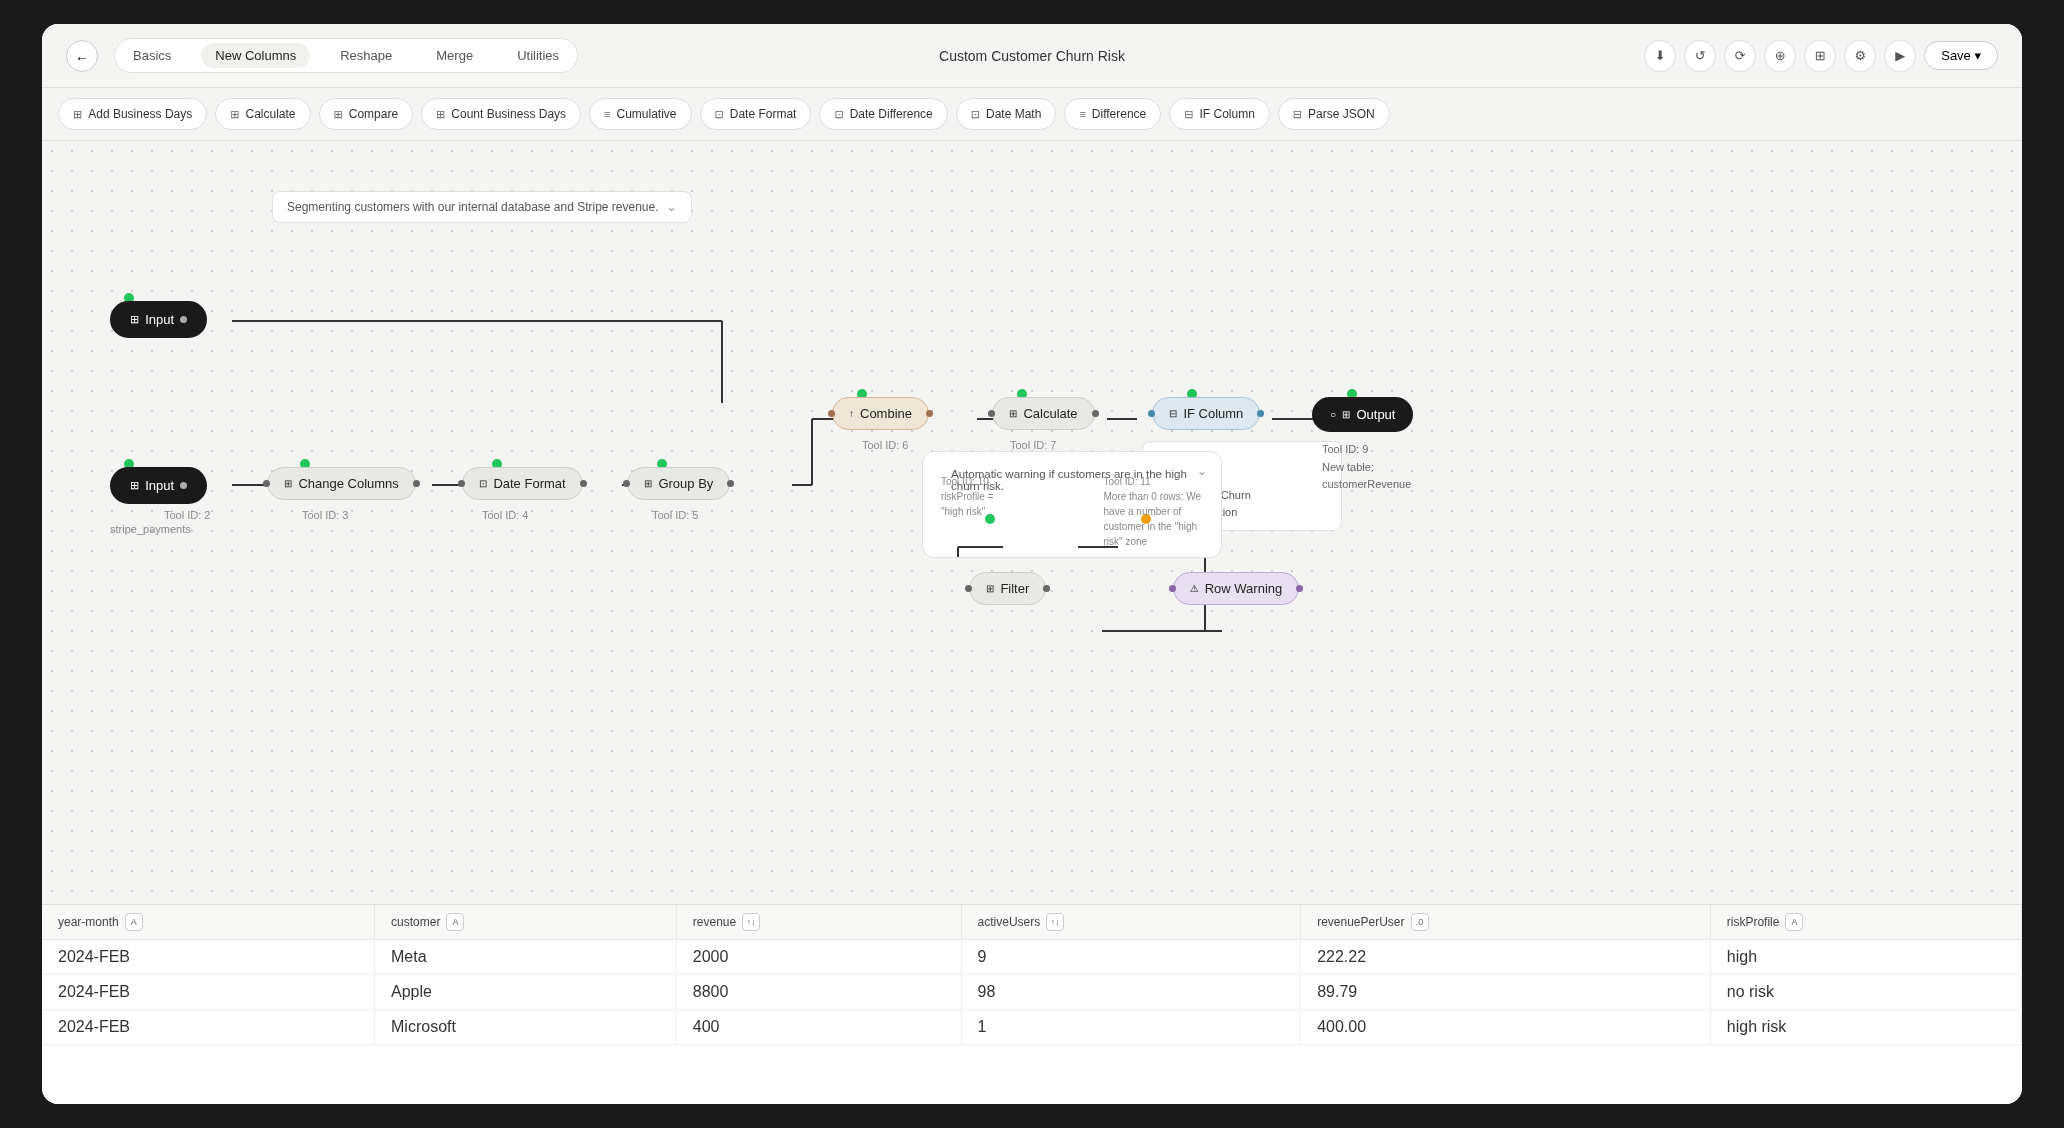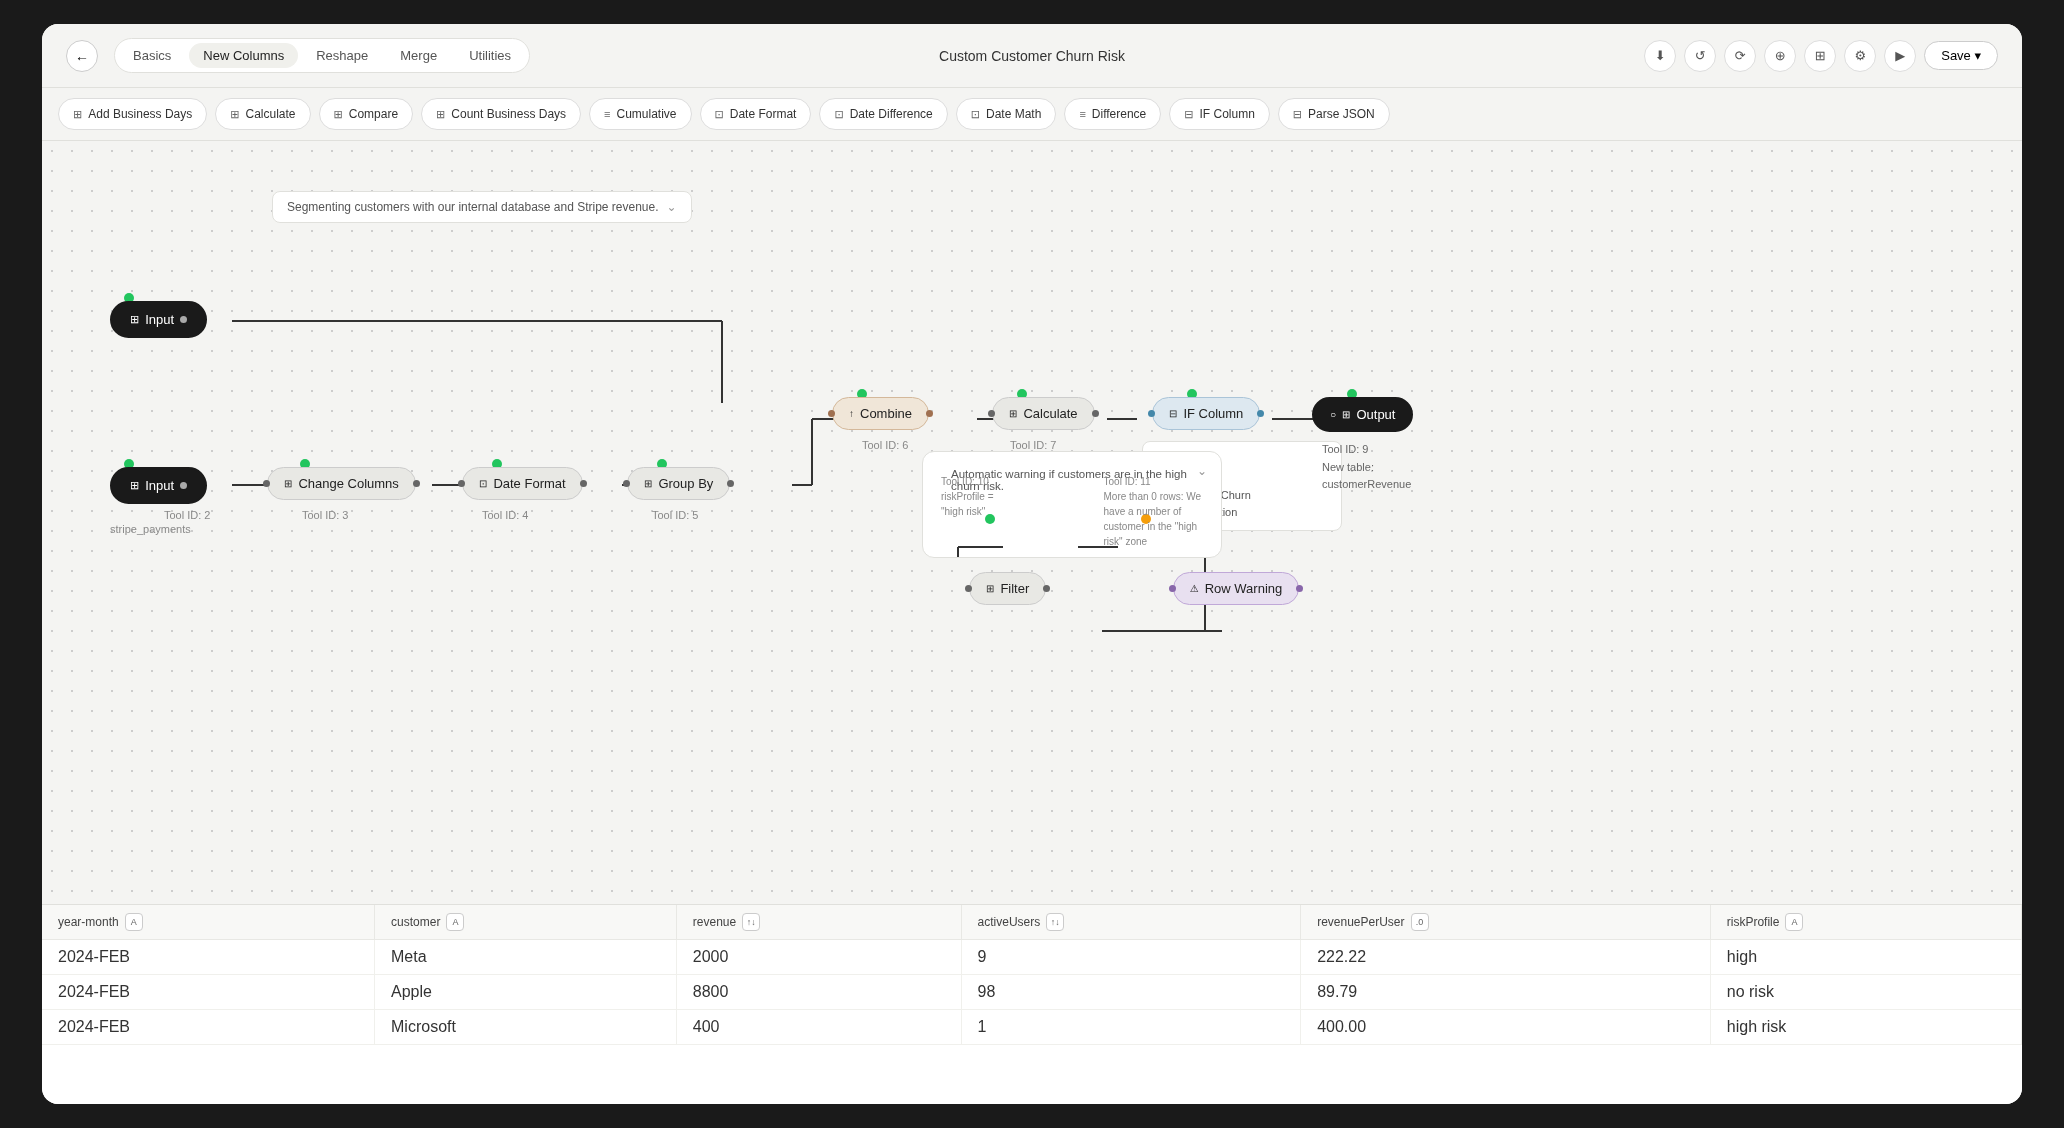--- a/index.html
+++ b/index.html
@@ -37,21 +37,21 @@
       width: 32px; height: 32px;
       border-radius: 50%;
       border: 1px solid #ccc;
       background: white;
       cursor: pointer;
       display: flex; align-items: center; justify-content: center;
       font-size: 14px;
     }
     .nav-tabs {
       display: flex;
-      gap: 4px;
+      gap: 16px;
       background: white;
       border: 1px solid #e0e0dc;
       border-radius: 20px;
       padding: 4px;
     }
     .nav-tab {
       padding: 5px 14px;
       border-radius: 16px;
       font-size: 13px;
       cursor: pointer;

